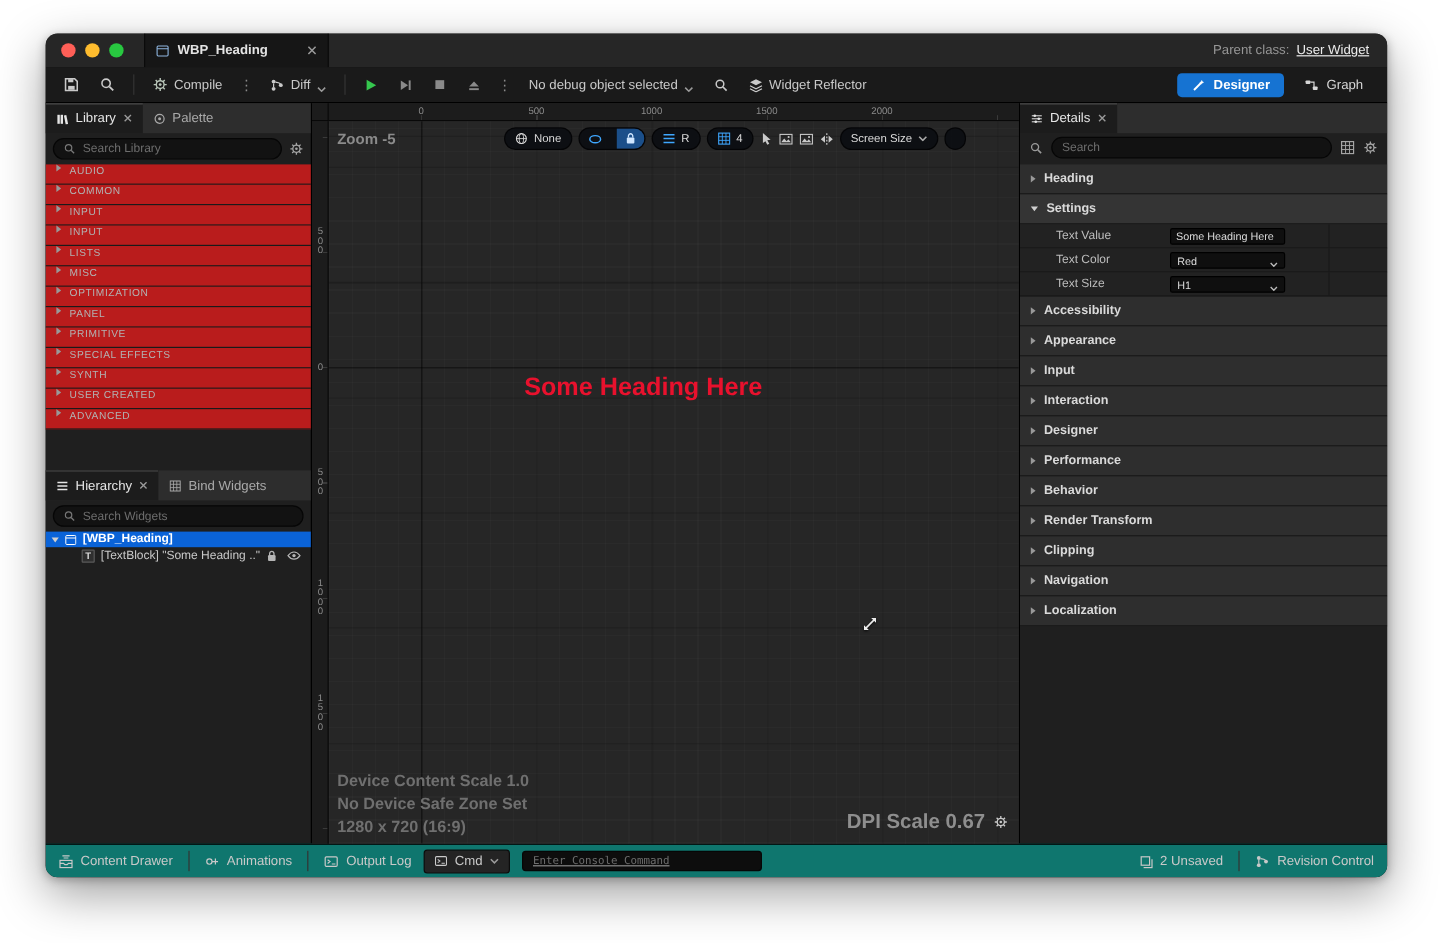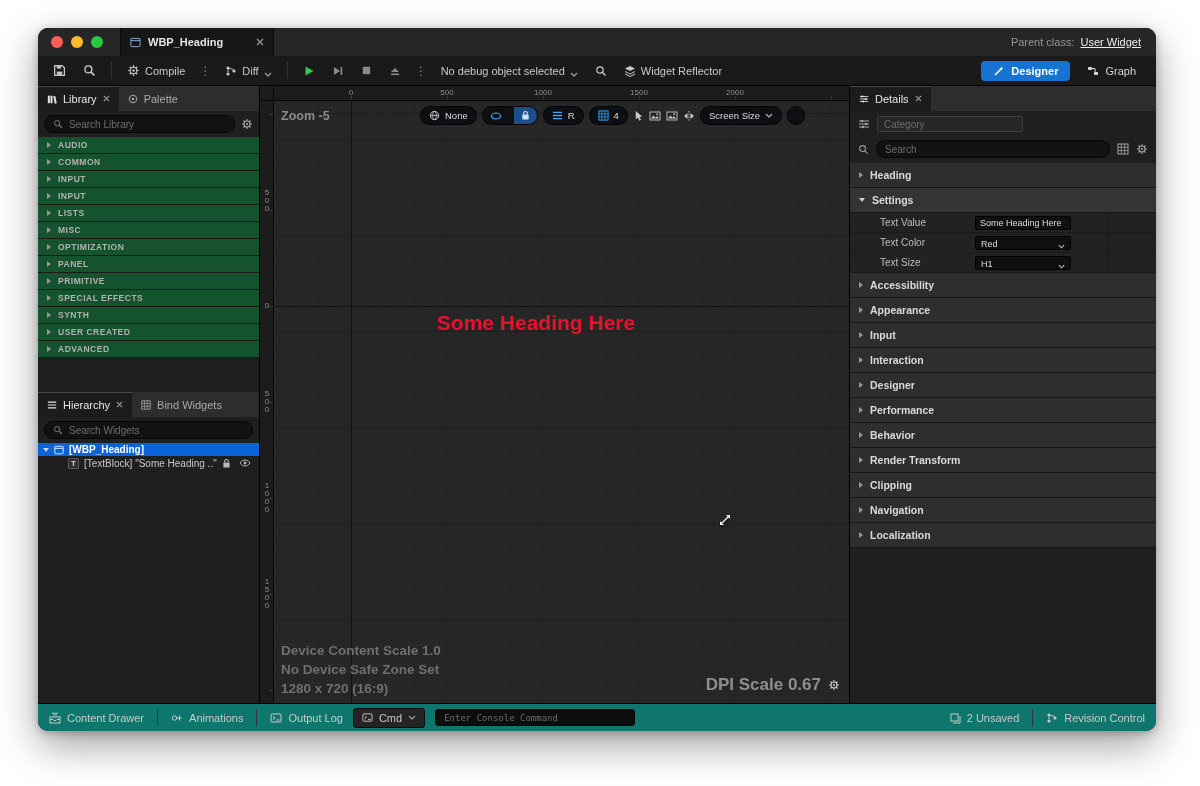--- a/index.html
+++ b/index.html
@@ -41,21 +41,21 @@
 
   
   .left-panel { width:222px; background:#1f1f1f; border-right:1px solid #000; display:flex; flex-direction:column; flex:0 0 auto; }
   .tabsbar { height:25px; background:#2d2d2d; display:flex; align-items:stretch; flex:0 0 auto; }
   .tab { display:flex; align-items:center; gap:6px; padding:0 9px; font-size:11px; color:#a9a9a9; }
   .tab.active { background:#1c1c1c; color:#e6e6e6; box-shadow:inset 0 1px 0 #4a4a4a; }
   .searchrow { display:flex; align-items:center; padding:4px 6px; gap:6px; flex:0 0 auto; }
   .searchbox { flex:1; height:18px; background:#121212; border:1px solid #060606; border-radius:10px; display:flex; align-items:center; padding:0 8px; gap:6px; color:#777; }
   .searchbox input { flex:1; min-width:0; background:transparent; border:0; outline:0; color:#cfcfcf; font-size:10px; font-family:inherit; }
   input::placeholder { color:#6d6d6d; }
-  .cat-row { height:17px; display:flex; align-items:center; gap:7px; padding:0 9px; background:#14532d; border-bottom:1px solid #1a1a1a; color:#b2b2b2; font-size:8.5px; font-weight:bold; letter-spacing:.5px; }
+  .cat-row { height:17px; display:flex; gap:7px; padding:0 9px; background:#b91c1c; border-bottom:1px solid #1a1a1a; color:#b2b2b2; font-size:8.5px; font-weight:normal; letter-spacing:.5px; }
   .tri-r { width:0; height:0; border-left:4px solid #999; border-top:3px solid transparent; border-bottom:3px solid transparent; }
   .tri-d { width:0; height:0; border-top:4px solid #cfcfcf; border-left:3px solid transparent; border-right:3px solid transparent; }
   .gap34 { height:34px; flex:0 0 auto; }
   .tree-root { height:13px; background:var(--sel-blue,#0a63d8); display:flex; align-items:center; gap:5px; padding:0 5px; color:#fff; font-weight:bold; font-size:10px; flex:0 0 auto; }
   .tree-child { height:14px; display:flex; align-items:center; gap:5px; padding:0 6px 0 30px; color:#c9c9c9; font-size:10px; flex:0 0 auto; }
   .t-icon { width:11px; height:11px; background:#2f2f2f; border:1px solid #5a5a5a; color:#d8d8d8; font-size:8px; font-weight:bold; display:flex; align-items:center; justify-content:center; border-radius:1px; }
   .tree-child .rt { margin-left:auto; display:flex; gap:8px; align-items:center; color:#b5b5b5; padding-right:2px; }
   .fill { flex:1; }
 
   
@@ -105,21 +105,21 @@
   .prop-row { position:relative; height:20px; display:flex; align-items:center; background:#222; border-bottom:1px solid #1a1a1a; padding-left:30px; font-size:10px; color:#bdbdbd; flex:0 0 auto; }
   .prop-row:after { content:""; position:absolute; left:257px; top:0; bottom:0; width:1px; background:#191919; }
   .prop-label { width:95px; }
   .prop-input { width:96px; height:14px; background:#0f0f0f; border:1px solid #000; border-radius:2px; color:#ddd; font-size:9px; padding:0 4px; font-family:inherit; outline:0; }
   .prop-select { width:96px; height:14px; background:#0f0f0f; border:1px solid #000; border-radius:2px; color:#ddd; font-size:9px; display:flex; align-items:flex-end; justify-content:space-between; padding:0 5px; }
 
   
   .statusbar { height:28px; background:#0f766e; border-top:1px solid #000; display:flex; align-items:center; padding:0 11px; gap:10px; flex:0 0 auto; }
   .sbtn { display:flex; align-items:center; gap:6px; color:#c9c9c9; font-size:11px; white-space:nowrap; }
   .pillbtn { background:#242424; border:1px solid #0c0c0c; border-radius:3px; padding:3px 8px; }
-  .console-input { width:200px; height:17px; background:#0d0d0d; border:1px solid #060606; border-radius:3px; color:#8a8a8a; font-size:9px; font-family:"DejaVu Sans Mono",monospace; padding:0 8px; outline:0; }
+  .console-input { width:200px; height:17px; background:#0d0d0d; border:1px solid #060606; border-radius:3px; color:#8a8a8a; font-size:9px; font-family:"DejaVu Sans Mono",monospace; padding:0 8px; outline:0;text-decoration:underline; }
   .sb-right { margin-left:auto; display:flex; align-items:center; gap:10px; }
 </style>
 </head>
 <body>
 
 <svg class="defs" aria-hidden="true">
   <defs>
     <symbol id="i-x" viewBox="0 0 8 8">
         <path d="M1 1l6 6M7 1L1 7" stroke="currentColor" stroke-width="1.3" fill="none"></path>
       </symbol>
@@ -606,26 +606,20 @@
         <div class="tab active">
           <svg class="ic" width="10" height="10">
               <use href="#i-sliders"></use>
             </svg>
           <span>Details</span>
           <svg class="ic" width="7" height="7" style="color:#999">
               <use href="#i-x"></use>
             </svg>
         </div>
       </div>
-      <div class="cat-input-row">
-        <svg class="ic" width="12" height="12" style="color:#a5a5a5">
-            <use href="#i-sliders"></use>
-          </svg>
-        <input class="cat-input" placeholder="Category" style="">
-      </div>
       <div class="d-search">
         <svg class="ic" width="11" height="11">
             <use href="#i-search"></use>
           </svg>
         <div class="searchbox">
           <input placeholder="Search" style="">
         </div>
         <svg class="ic" width="12" height="12" style="color:#a5a5a5">
             <use href="#i-table"></use>
           </svg>

